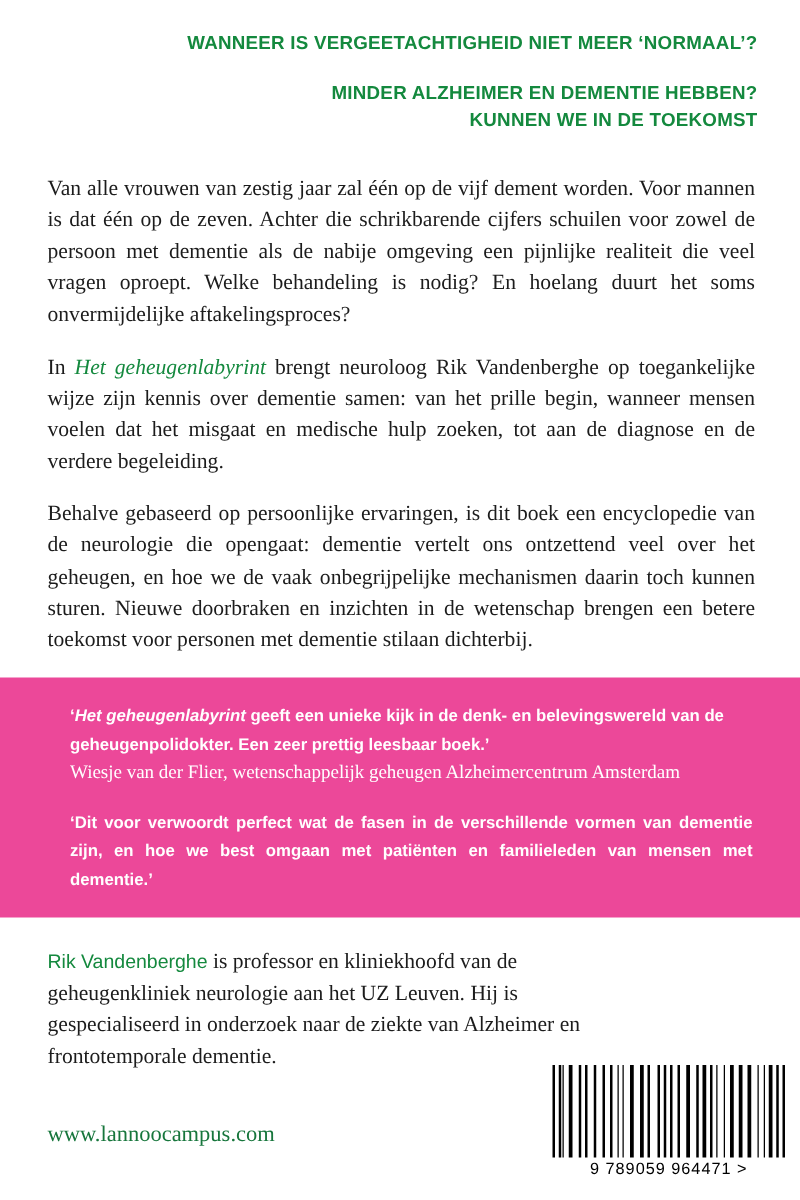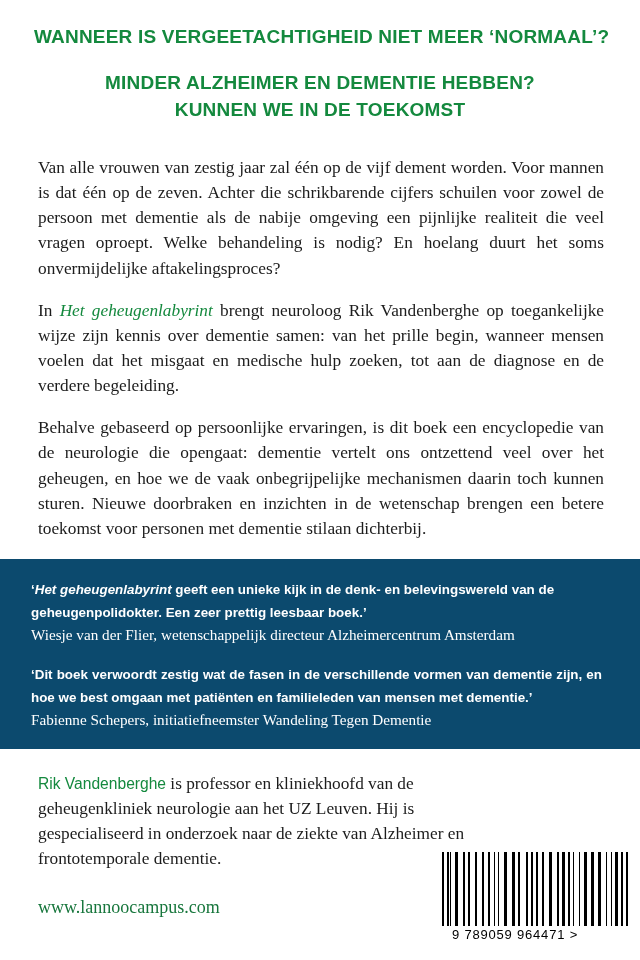--- a/index.html
+++ b/index.html
@@ -33,25 +33,26 @@
   .headline-group {
     text-align: center;
     margin-bottom: 19px;
   }
   .headline-group:last-child {
     margin-bottom: 0;
   }
   .headline-line {
     font-family: "Liberation Sans", sans-serif;
     font-weight: bold;
-    font-size: 19px;
+    font-size: 15px;
     letter-spacing: 0.2px;
     line-height: 1.42;
     color: #14893E;
     white-space: nowrap;
+    text-align: right;
   }
 
   
   .body-block {
     padding: 12px 36px 0 38px;
   }
   .body-par {
     font-family: "Liberation Serif", serif;
     font-size: 17.3px;
     line-height: 1.455;
@@ -63,24 +64,24 @@
     margin-bottom: 0;
     font-family: Liberation Serif, serif;
   }
   .book-title-inline {
     font-style: italic;
     color: #14893E;
   }
 
   
   .green-panel {
-    background: #0c4a6e;
+    background: #ec4899;
     color: #ffffff;
     margin-top: 18px;
-    padding: 19px 38px 18px 31px;
+    padding: 19px 38px 18px 56px;
   }
   .testimonial {
     margin-bottom: 17px;
   }
   .testimonial:last-child {
     margin-bottom: 0;
   }
   .quote-text {
     font-family: "Liberation Sans", sans-serif;
     font-weight: bold;
@@ -167,20 +168,21 @@
     height: 100%;
     background: transparent;
   }
   .barcode-digits {
     font-family: "Liberation Sans", sans-serif;
     font-size: 13px;
     letter-spacing: 0.8px;
     color: #000000;
     margin-top: 1px;
     width: 100%;
+    text-align: center;
     white-space: nowrap;
   }
 </style>
 </head>
 <body>
 
 <div class="cover">
 
   <div class="headline-block">
     <div class="headline-group">
@@ -197,26 +199,25 @@
   <div class="body-block">
     <p class="body-par">Van alle vrouwen van zestig jaar zal één op de vijf dement worden. Voor mannen is dat één op de zeven. Achter die schrikbarende cijfers schuilen voor zowel de persoon met dementie als de nabije omgeving een pijnlijke realiteit die veel vragen oproept. Welke behandeling is nodig? En hoelang duurt het soms onvermijdelijke aftakelingsproces?</p>
     <p class="body-par"><span>In </span><span class="book-title-inline">Het geheugenlabyrint</span><span> brengt neuroloog Rik Vandenberghe op toegankelijke wijze zijn kennis over dementie samen: van het prille begin, wanneer mensen voelen dat het misgaat en medische hulp zoeken, tot aan de diagnose en de verdere begeleiding.</span></p>
     <p class="body-par">Behalve gebaseerd op persoonlijke ervaringen, is dit boek een encyclopedie van de neurologie die opengaat: dementie vertelt ons ontzettend veel over het geheugen, en hoe we de vaak onbegrijpelijke mechanismen daarin toch kunnen sturen. Nieuwe doorbraken en inzichten in de wetenschap brengen een betere toekomst voor personen met dementie stilaan dichterbij.</p>
   </div>
 
   <div class="green-panel">
 
     <div class="testimonial">
       <p class="quote-text"><span>‘</span><span class="quote-title-inline">Het geheugenlabyrint</span><span> geeft een unieke kijk in de denk- en belevingswereld van de geheugenpolidokter. Een zeer prettig leesbaar boek.’</span></p>
-      <p class="attribution">Wiesje van der Flier, wetenschappelijk directeur Alzheimercentrum Amsterdam</p>
+      <p class="attribution">Wiesje van der Flier, wetenschappelijk geheugen Alzheimercentrum Amsterdam</p>
     </div>
 
     <div class="testimonial">
-      <p class="quote-text justified">‘Dit boek verwoordt zestig wat de fasen in de verschillende vormen van dementie zijn, en hoe we best omgaan met patiënten en familieleden van mensen met dementie.’</p>
-      <p class="attribution">Fabienne Schepers, initiatiefneemster Wandeling Tegen Dementie</p>
+      <p class="quote-text justified">‘Dit voor verwoordt perfect wat de fasen in de verschillende vormen van dementie zijn, en hoe we best omgaan met patiënten en familieleden van mensen met dementie.’</p>
     </div>
 
   </div>
 
   <div class="author-block">
     <p class="author-bio"><span class="author-name-inline">Rik Vandenberghe</span><span> is professor en kliniekhoofd van de geheugenkliniek neurologie aan het UZ Leuven. Hij is gespecialiseerd in onderzoek naar de ziekte van Alzheimer en frontotemporale dementie.</span></p>
   </div>
 
   <div class="footer-row">
     <a class="site-url" href="#">www.lannoocampus.com</a>

